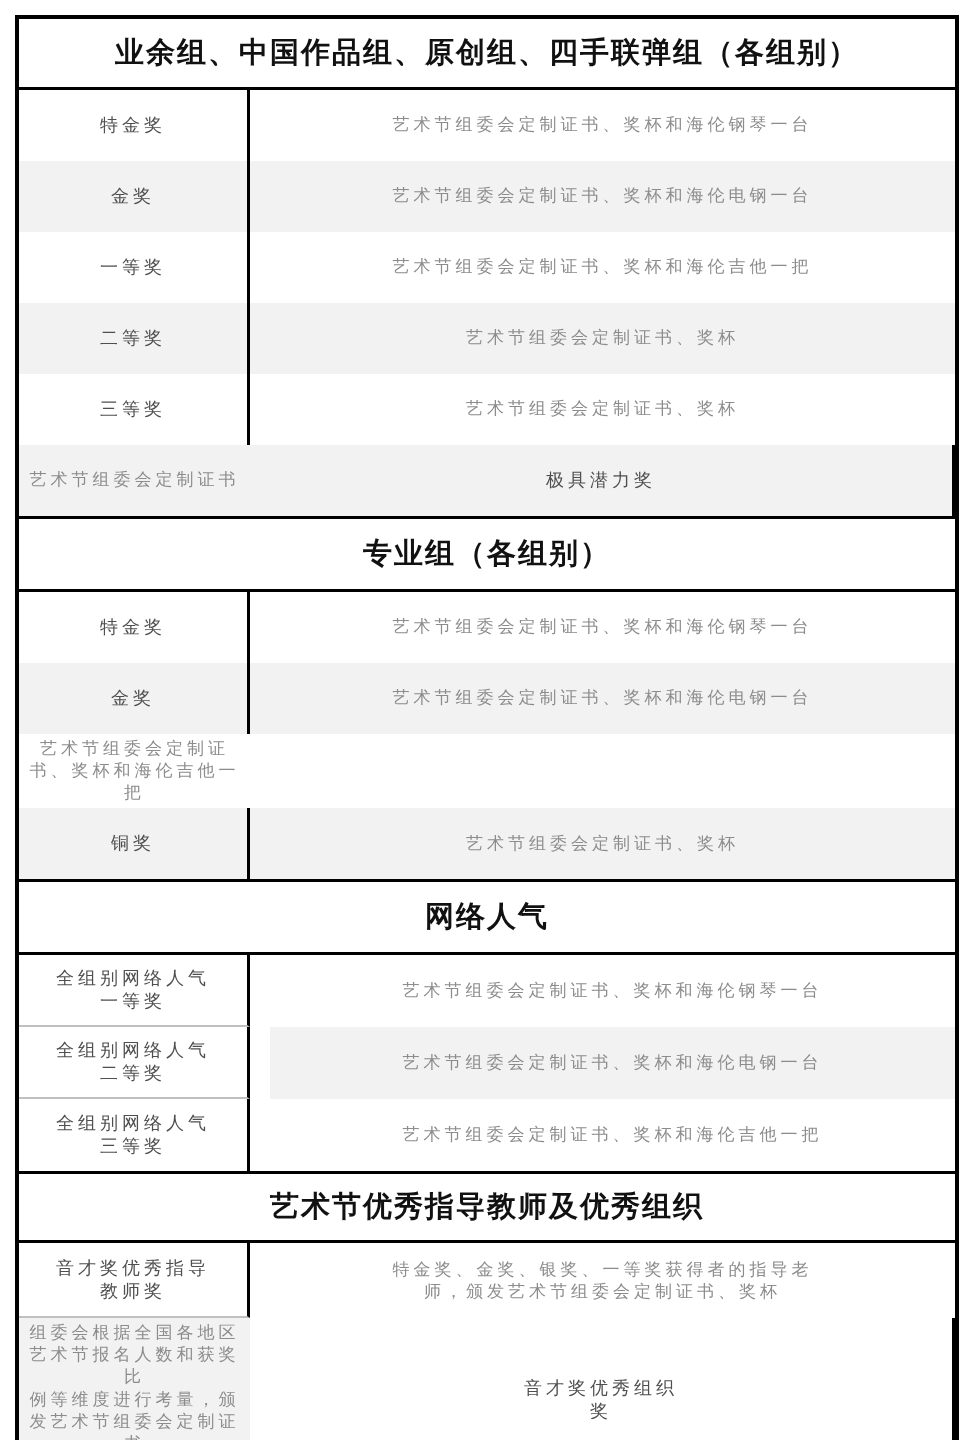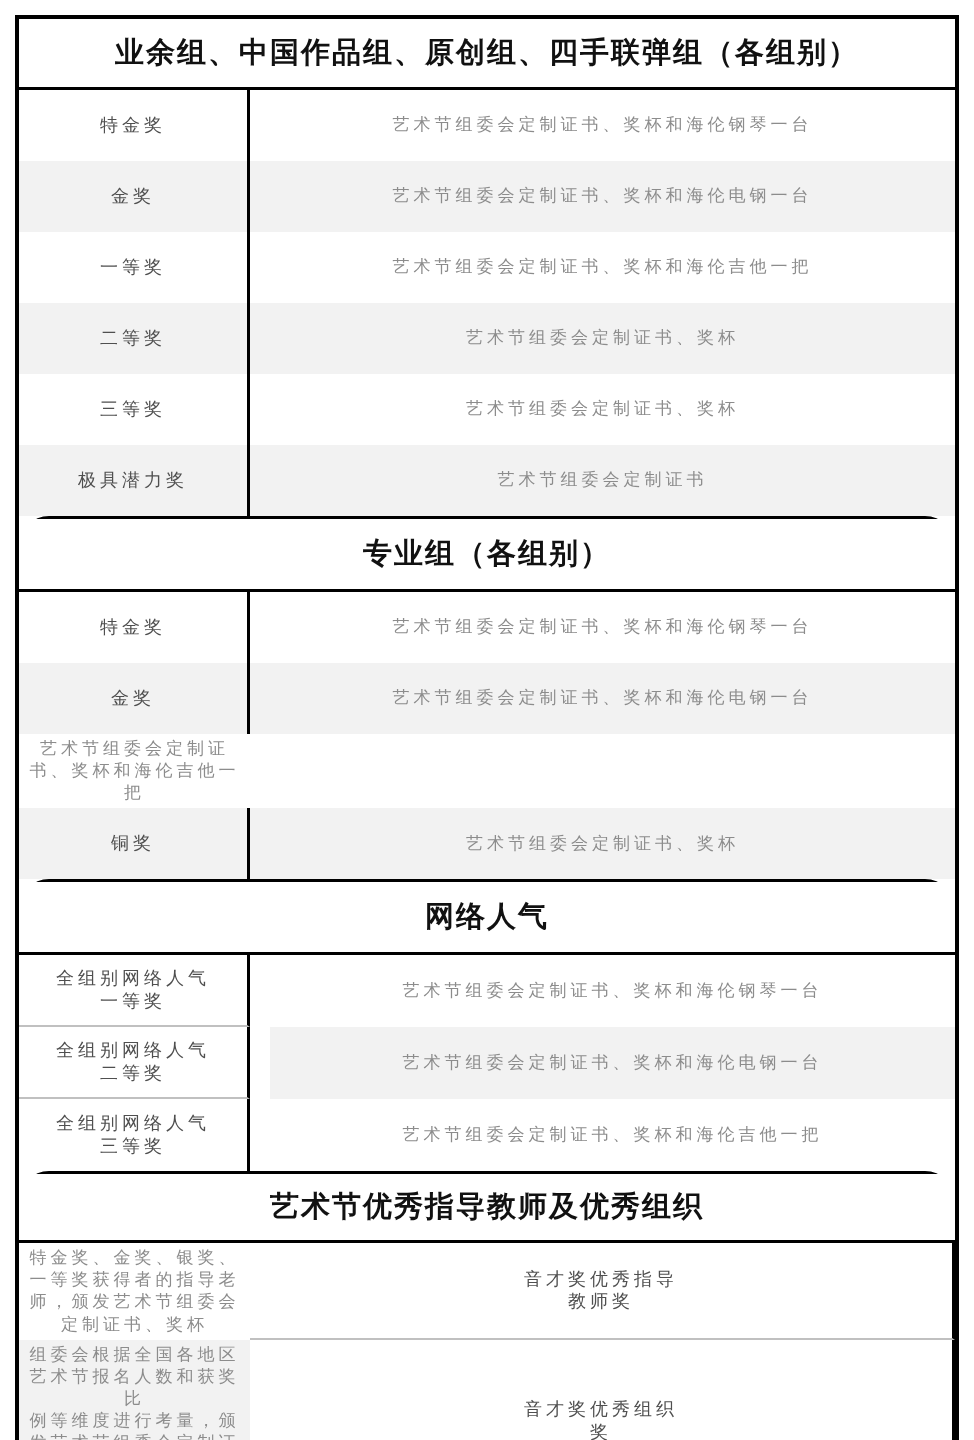--- a/index.html
+++ b/index.html
@@ -18,21 +18,21 @@
     overflow: hidden;
   }
   .awards-table {
     position: absolute;
     left: 15px;
     top: 15px;
     width: 936px;
     border: 4px solid var(--border, #000000);
   }
   .section { width: 100%; }
-  .section + .section { border-top: 3px solid var(--border, #000000); border-radius: 30px; }
+  .section + .section { border-top: 3px solid var(--border, #000000); }
 
   .section-header {
     min-height: 68px;
     display: flex;
     align-items: center;
     justify-content: center;
     background: #ffffff;
     color: var(--header-text, #111111);
     font-weight: 700;
     font-size: 29px;
@@ -101,22 +101,22 @@
       </div>
       <div class="row row-3 shade-full">
         <div class="cell award">二等奖</div>
         <div class="cell prize">艺术节组委会定制证书、奖杯</div>
       </div>
       <div class="row row-4">
         <div class="cell award">三等奖</div>
         <div class="cell prize">艺术节组委会定制证书、奖杯</div>
       </div>
       <div class="row row-5 shade-full">
+        <div class="cell prize">艺术节组委会定制证书</div>
         <div class="cell award">极具潜力奖</div>
-        <div class="cell prize">艺术节组委会定制证书</div>
       </div>
     </div>
 
     <div class="section sec-2 sec-h2">
       <div class="section-header">专业组（各组别）</div>
       <div class="row row-0">
         <div class="cell award">特金奖</div>
         <div class="cell prize">艺术节组委会定制证书、奖杯和海伦钢琴一台</div>
       </div>
       <div class="row row-1 shade-full">
@@ -147,24 +147,24 @@
       <div class="row row-2">
         <div class="cell award">全组别网络人气
 三等奖</div>
         <div class="cell prize">艺术节组委会定制证书、奖杯和海伦吉他一把</div>
       </div>
     </div>
 
     <div class="section sec-4 sec-h4">
       <div class="section-header">艺术节优秀指导教师及优秀组织</div>
       <div class="row row-0 sep">
+        <div class="cell award">音才奖优秀指导
+教师奖</div>
         <div class="cell prize">特金奖、金奖、银奖、一等奖获得者的指导老
 师，颁发艺术节组委会定制证书、奖杯</div>
-        <div class="cell award">音才奖优秀指导
-教师奖</div>
       </div>
       <div class="row row-1 shade-prize">
         <div class="cell prize">组委会根据全国各地区艺术节报名人数和获奖比
 例等维度进行考量，颁发艺术节组委会定制证书
 奖杯</div>
         <div class="cell award">音才奖优秀组织
 奖</div>
       </div>
     </div>
 

